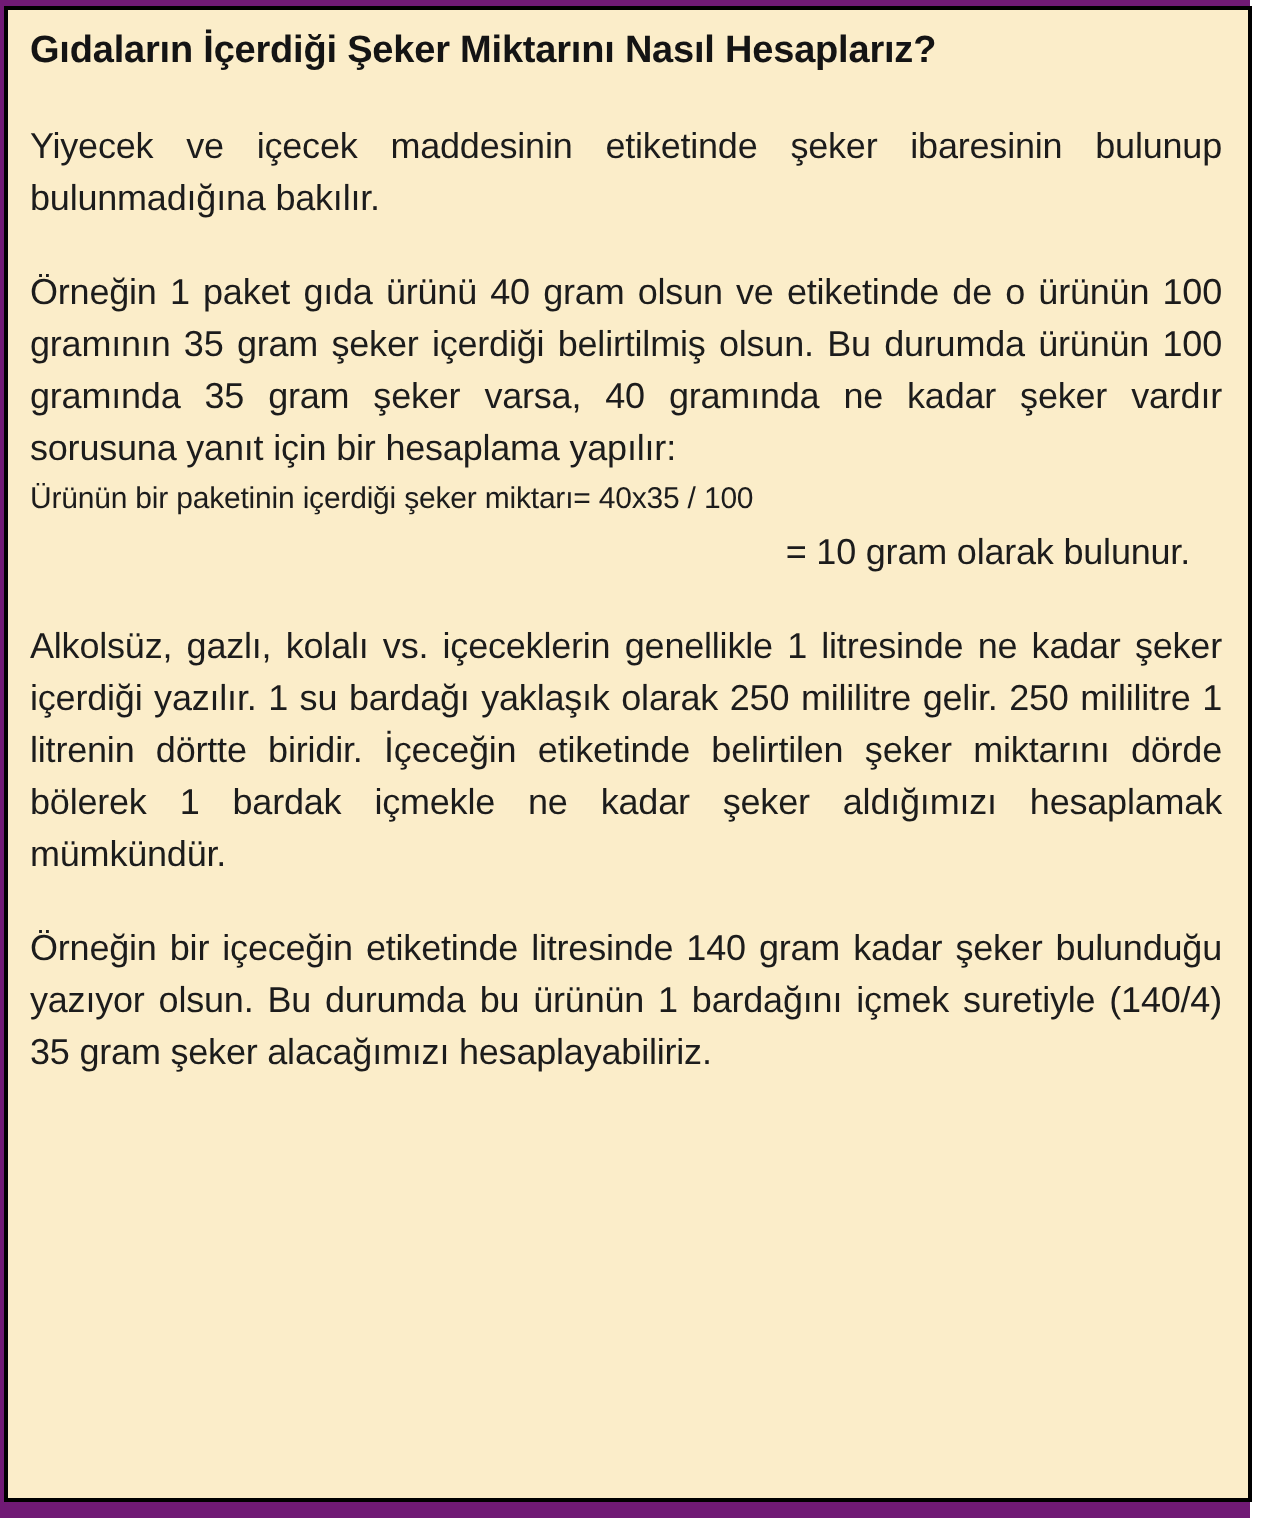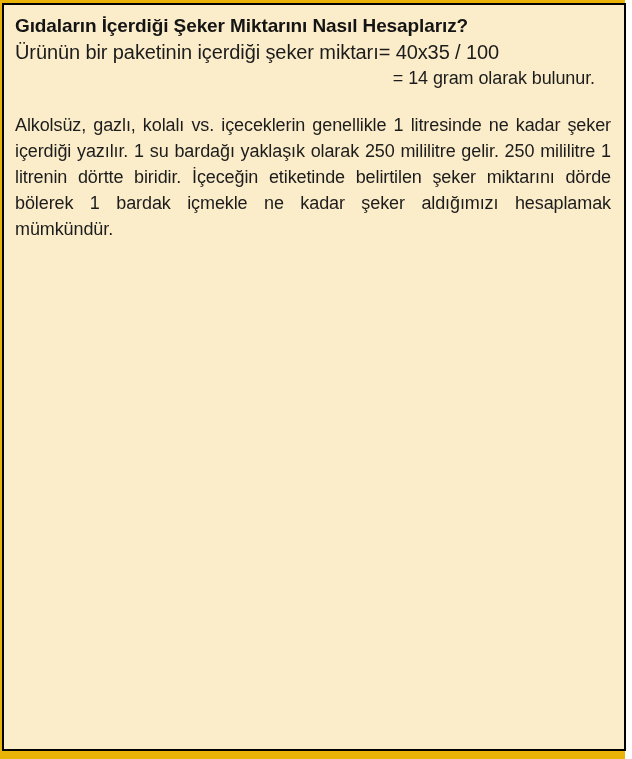--- a/index.html
+++ b/index.html
@@ -6,21 +6,21 @@
     margin: 0;
     padding: 0;
     background: #ffffff;
     width: 632px;
     height: 759px;
   }
   .page {
     position: relative;
     width: 625px;
     height: 759px;
-    background: #eab308;
+    background: #701a75;
     font-family: "Liberation Sans", sans-serif;
   }
   .frame {
     position: absolute;
     left: 2px;
     top: 3px;
     width: 624px;
     height: 748px;
     box-sizing: border-box;
     border: 2px solid #000000;
@@ -44,21 +44,21 @@
     color: #1c1c1c;
     letter-spacing: -0.1px;
     text-align: justify;
     text-justify: inter-word;
   }
   .calc-block {
     margin: 0;
   }
   .formula-line {
     margin: 0;
-    font-size: 20px;
+    font-size: 15px;
     line-height: 26px;
     color: #1c1c1c;
     letter-spacing: -0.1px;
     text-align: left;
   }
   .formula-result {
     margin: 0;
     font-size: 18px;
     line-height: 26px;
     color: #1c1c1c;
@@ -68,25 +68,28 @@
   }
 </style>
 </head>
 <body>
 
 <div class="page">
   <div class="frame">
 
     <h1 class="doc-title">Gıdaların İçerdiği Şeker Miktarını Nasıl Hesaplarız?</h1>
 
+    <p class="para">Yiyecek ve içecek maddesinin etiketinde şeker ibaresinin bulunup bulunmadığına bakılır.</p>
 
 
 
     <div class="calc-block">
+      <p class="para">Örneğin 1 paket gıda ürünü 40 gram olsun ve etiketinde de o ürünün 100 gramının 35 gram şeker içerdiği belirtilmiş olsun. Bu durumda ürünün 100 gramında 35 gram şeker varsa, 40 gramında ne kadar şeker vardır sorusuna yanıt için bir hesaplama yapılır:</p>
       <div class="formula-line">Ürünün bir paketinin içerdiği şeker miktarı= 40x35 / 100</div>
-      <div class="formula-result">= 14 gram olarak bulunur.</div>
+      <div class="formula-result">= 10 gram olarak bulunur.</div>
     </div>
 
     <p class="para">Alkolsüz, gazlı, kolalı vs. içeceklerin genellikle 1 litresinde ne kadar şeker içerdiği yazılır. 1 su bardağı yaklaşık olarak 250 mililitre gelir. 250 mililitre 1 litrenin dörtte biridir. İçeceğin etiketinde belirtilen şeker miktarını dörde bölerek 1 bardak içmekle ne kadar şeker aldığımızı hesaplamak mümkündür.</p>
 
+    <p class="para">Örneğin bir içeceğin etiketinde litresinde 140 gram kadar şeker bulunduğu yazıyor olsun. Bu durumda bu ürünün 1 bardağını içmek suretiyle (140/4) 35 gram şeker alacağımızı hesaplayabiliriz.</p>
 
   </div>
 </div>
 
 </body></html>

